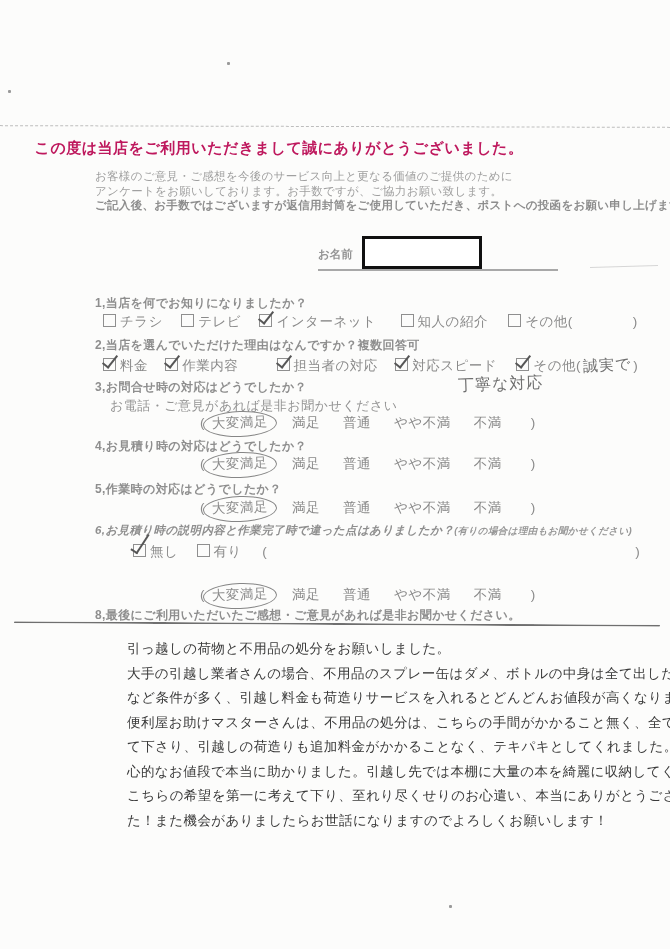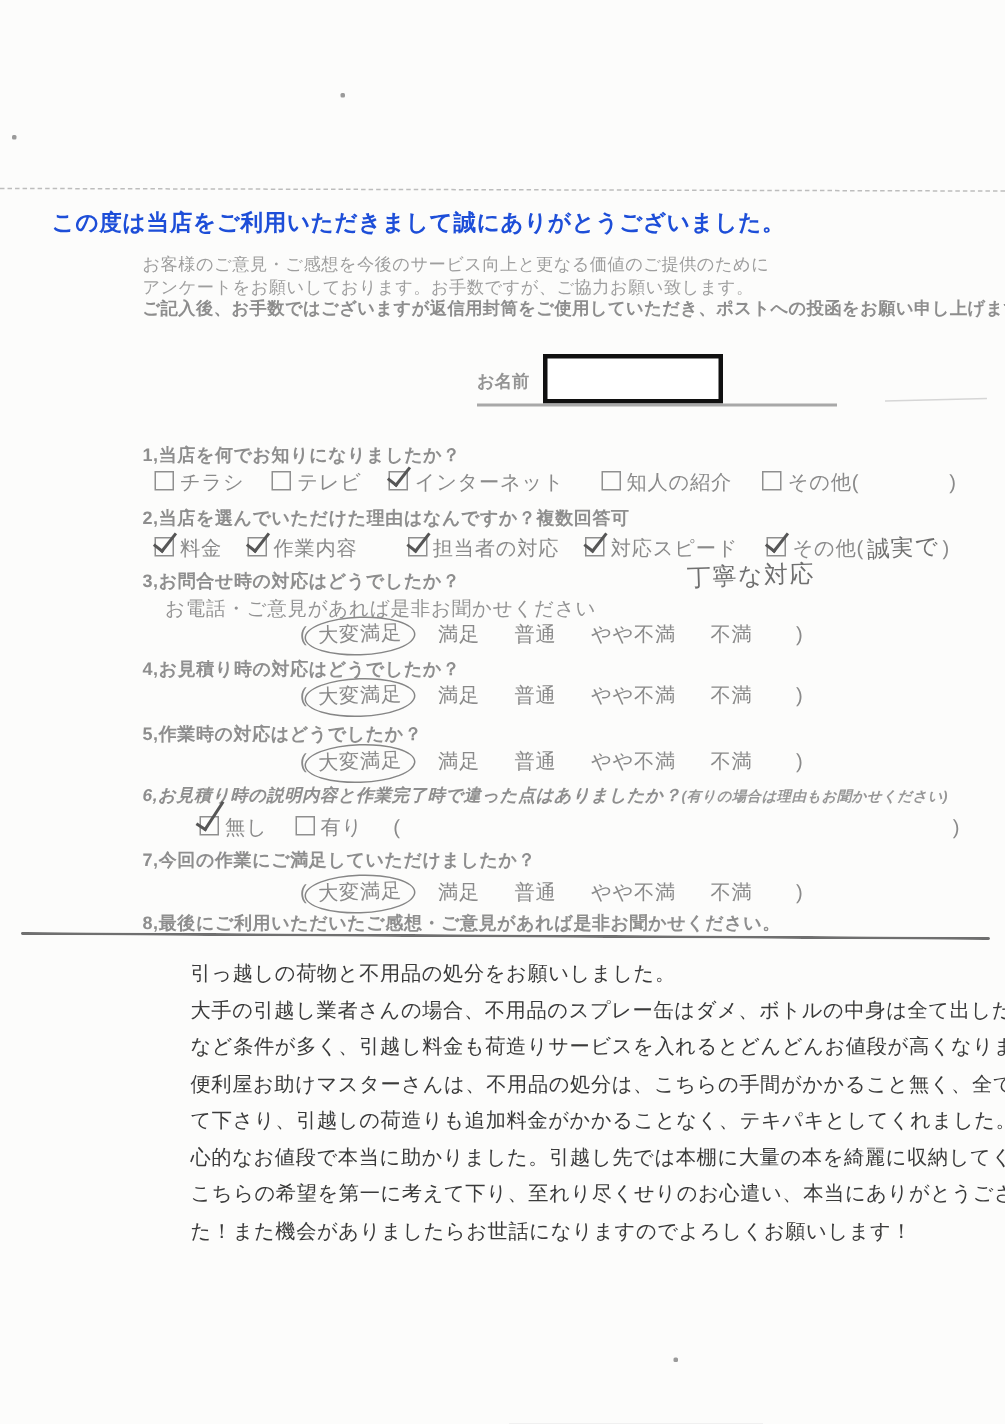--- a/index.html
+++ b/index.html
@@ -8,21 +8,21 @@
     width:670px;height:949px;
     background:#fcfcfb;
     overflow:hidden;
     font-family:"Liberation Sans", sans-serif;
   }
   .abs{position:absolute;white-space:nowrap;}
   
   .scanline-top{left:0;top:126px;width:670px;height:0;border-top:1px dashed #bdbdbd;transform:rotate(0.15deg);}
   .speck{width:3px;height:3px;background:#9a9a9a;border-radius:1px;}
   
-  .title{left:0;top:139px;width:558px;text-align:center;font-size:15px;font-weight:bold;color:#1d4ed8;letter-spacing:0.5px;}
+  .title{left:0;top:139px;width:558px;text-align:center;font-size:15px;font-weight:bold;color:#be185d;letter-spacing:0.5px;}
   .intro{left:95px;font-size:11.5px;color:#9e9e9e;letter-spacing:0.3px;}
   .intro.l1{top:169px;}
   .intro.l2{top:184px;}
   .intro.b{top:198px;font-weight:bold;color:#8d8d8d;}
   
   .name-label{left:318px;top:247px;font-size:11.5px;font-weight:bold;color:#949494;}
   .name-box{left:362px;top:236px;width:114px;height:27px;border:3px solid #101010;background:#ffffff;}
   .name-underline{left:318px;top:269px;width:240px;height:0;border-top:2px solid #a8a8a8;}
   .name-underline-faint{left:590px;top:266px;width:68px;height:0;border-top:1px solid #d6d6d6;transform:rotate(-1.5deg);}
   
@@ -78,22 +78,22 @@
     <span class="opt" style="margin-right:14px;"><span class="cb"></span><span>チラシ</span></span>
     <span class="opt" style="margin-right:14px;"><span class="cb"></span><span>テレビ</span></span>
     <span class="opt" style="margin-right:20px;"><span class="cb on"><i class="check"></i></span><span>インターネット</span></span>
     <span class="opt" style="margin-right:16px;"><span class="cb"></span><span>知人の紹介</span></span>
     <span class="opt"><span class="cb"></span><span>その他</span><span>(</span><span class="gap60"></span><span>)</span></span>
   </div>
 
   <div class="abs qh" style="top:337px;">2,当店を選んでいただけた理由はなんですか？複数回答可</div>
   <div class="abs optrow" style="top:356px;">
     <span class="opt" style="margin-right:13px;"><span class="cb on"><i class="check"></i></span><span>料金</span></span>
-    <span class="opt" style="margin-right:29px;"><span class="cb on"><i class="check"></i></span><span>作業内容</span></span>
-    <span class="opt" style="margin-right:13px;"><span class="cb on"><i class="check"></i></span><span>担当者の対応</span></span>
+    <span class="opt" style="margin-right:10px;"><span class="cb on"><i class="check"></i></span><span>作業内容</span></span>
+    <span class="opt" style="margin-right:13px;margin-left:24px;"><span class="cb on"><i class="check"></i></span><span>担当者の対応</span></span>
     <span class="opt" style="margin-right:15px;"><span class="cb on"><i class="check"></i></span><span>対応スピード</span></span>
     <span class="opt"><span class="cb on"><i class="check"></i></span><span>その他</span><span>(</span><span class="hand inline">誠実で</span><span>)</span></span>
   </div>
   <div class="abs hand-note">丁寧な対応</div>
 
   <div class="abs qh" style="top:379px;">3,お問合せ時の対応はどうでしたか？</div>
   <div class="abs sub" style="top:397px;">お電話・ご意見があれば是非お聞かせください</div>
   <div class="abs rating" style="top:414px;">
     <span class="paren">(</span><span class="ropt circled">大変満足</span><span class="ropt">満足</span><span class="ropt">普通</span><span class="ropt">やや不満</span><span class="ropt">不満</span><span class="paren close">)</span>
   </div>
@@ -108,21 +108,20 @@
     <span class="paren">(</span><span class="ropt circled">大変満足</span><span class="ropt">満足</span><span class="ropt">普通</span><span class="ropt">やや不満</span><span class="ropt">不満</span><span class="paren close">)</span>
   </div>
 
   <div class="abs qh" style="top:523px;font-size:11.5px;font-style:italic;"><span>6,お見積り時の説明内容と作業完了時で違った点はありましたか？</span><span class="note">(有りの場合は理由もお聞かせください)</span></div>
   <div class="abs optrow" style="top:543px;padding-left:30px;">
     <span class="opt" style="margin-right:14px;"><span class="cb on"><i class="check tall"></i></span><span>無し</span></span>
     <span class="opt" style="margin-right:16px;"><span class="cb"></span><span>有り</span></span>
     <span>(</span><span class="gap370"></span><span>)</span>
   </div>
 
-  <div class="abs qh" style="top:565px;">7,今回の作業にご満足していただけましたか？</div>
   <div class="abs rating" style="top:586px;">
     <span class="paren">(</span><span class="ropt circled">大変満足</span><span class="ropt">満足</span><span class="ropt">普通</span><span class="ropt">やや不満</span><span class="ropt">不満</span><span class="paren close">)</span>
   </div>
 
   <div class="abs qh" style="top:607px;">8,最後にご利用いただいたご感想・ご意見があれば是非お聞かせください。</div>
   <div class="abs divider"></div>
 
   <div class="abs comments">
     <div class="cline">引っ越しの荷物と不用品の処分をお願いしました。</div>
     <div class="cline">大手の引越し業者さんの場合、不用品のスプレー缶はダメ、ボトルの中身は全て出した状態で、</div>

